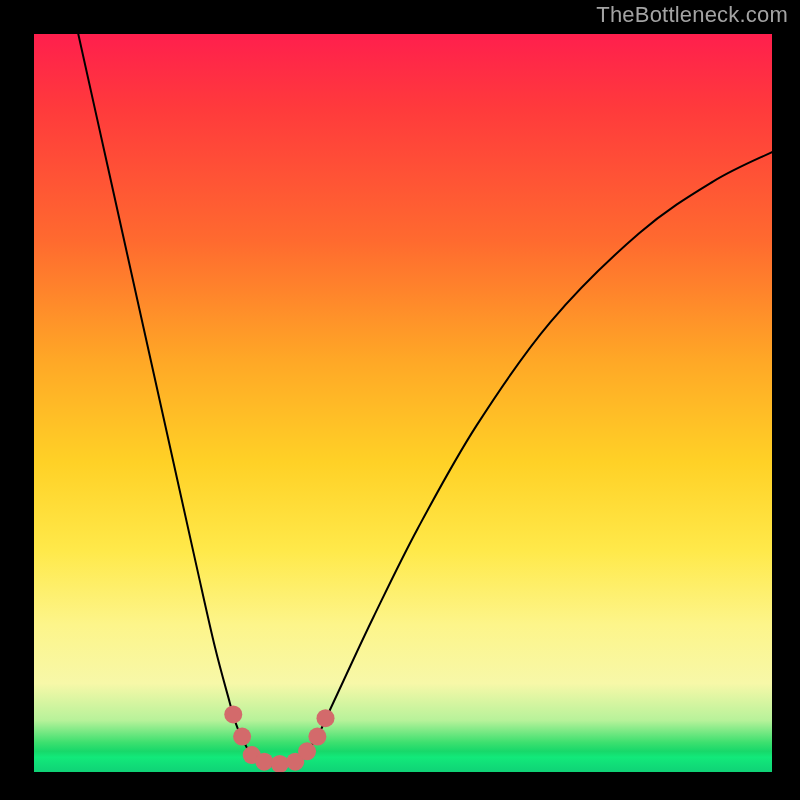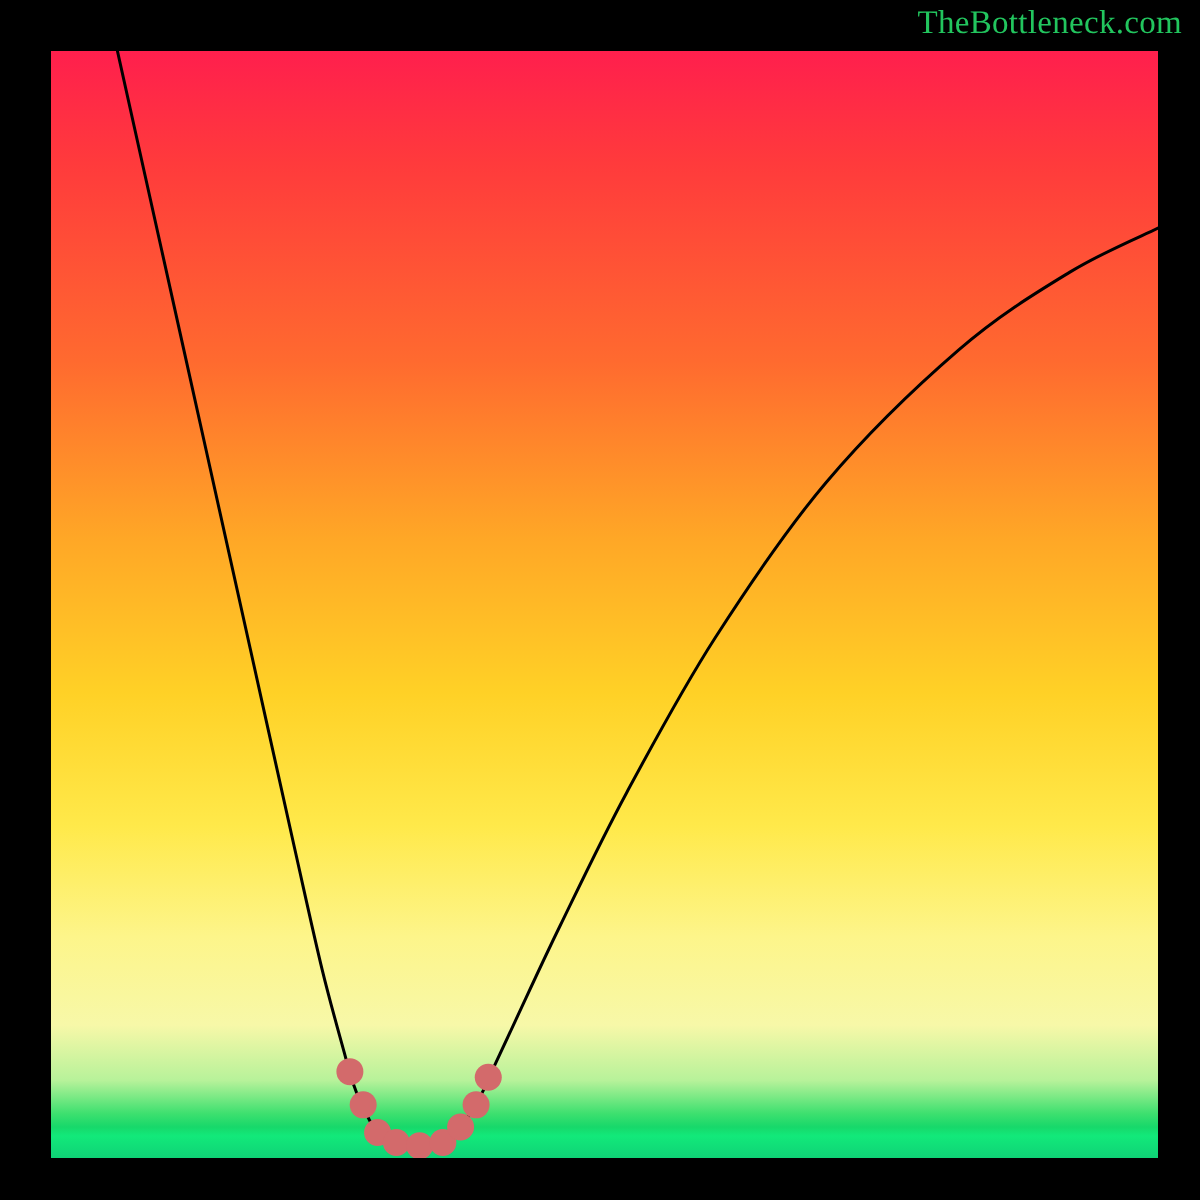--- a/index.html
+++ b/index.html
@@ -13,24 +13,24 @@
   .container {
     position: relative;
     width: 800px;
     height: 800px;
     background: #000;
   }
   .watermark {
     position: absolute;
     top: 2px;
     right: 12px;
-    font-family: Liberation Serif, serif;
+    font-family: Liberation Sans, sans-serif;
     font-size: 22px;
     font-weight: 500;
-    color: #22c55e;
+    color: #a3a3a3;
     letter-spacing: 0.2px;
     z-index: 5;
   }
   .plot {
     position: absolute;
     left: 34px;
     top: 34px;
     width: 738px;
     height: 738px;
     

